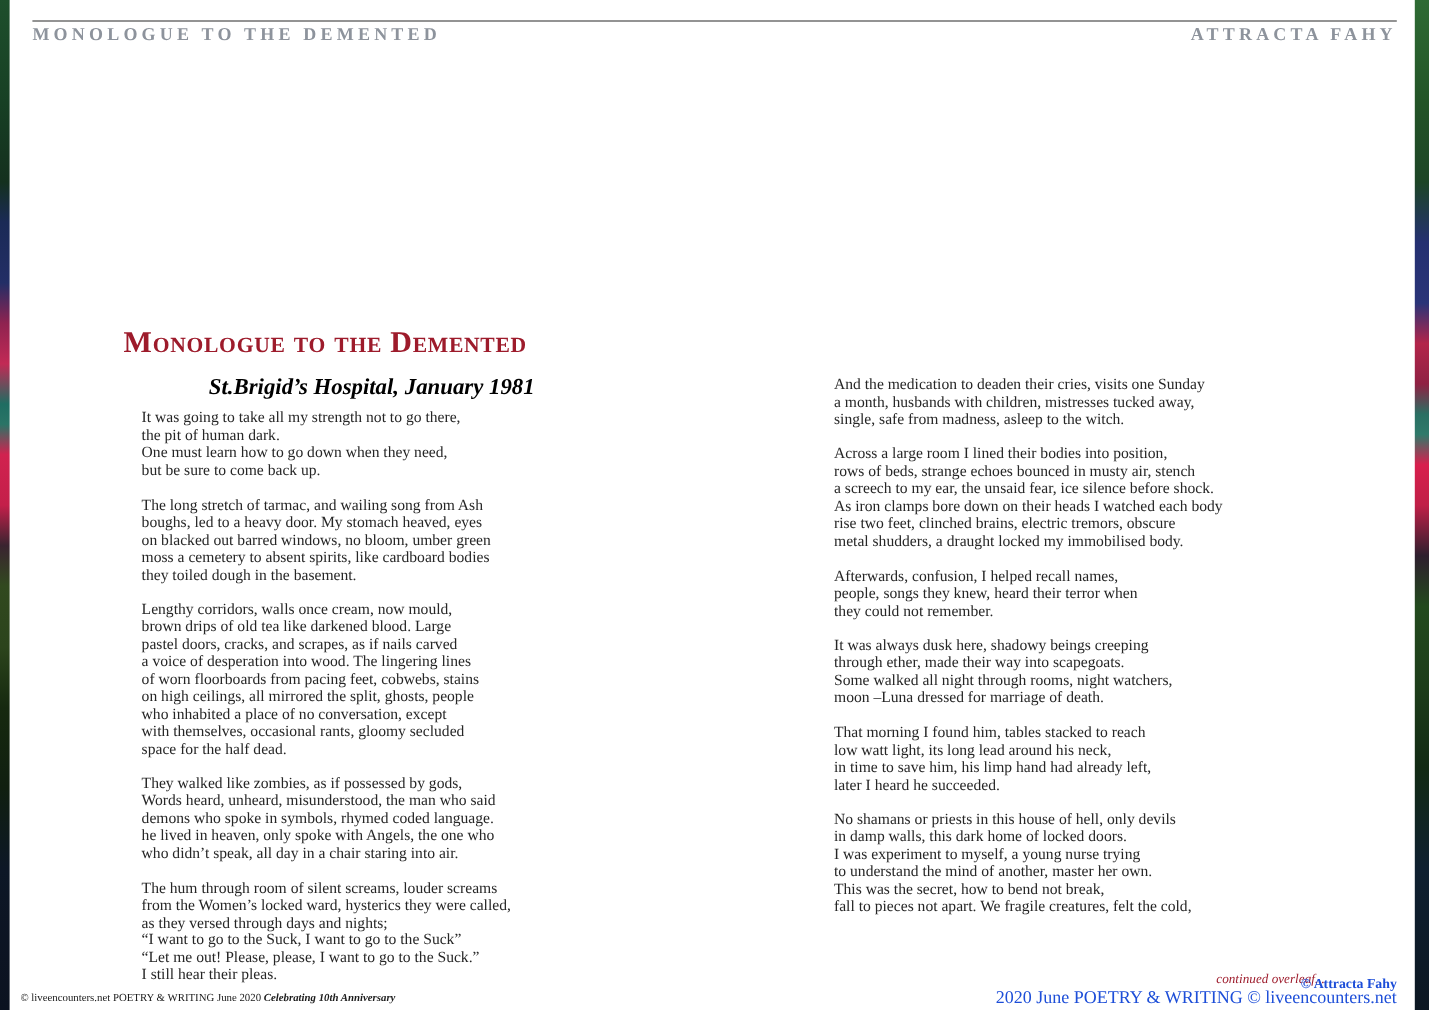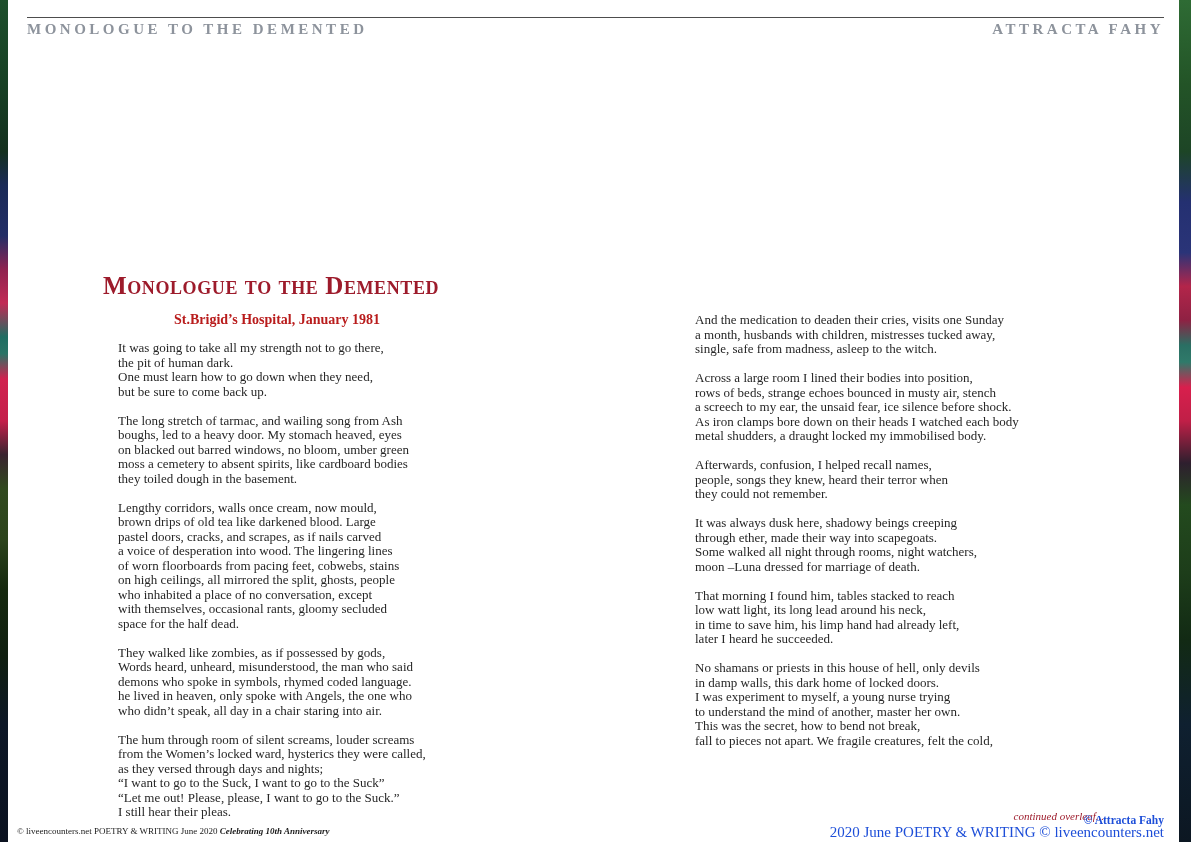--- a/index.html
+++ b/index.html
@@ -53,23 +53,24 @@
     font-size: 25px;
     font-weight: 600;
     font-variant: small-caps;
     letter-spacing: 0.6px;
     color: #9d1b2b;
     white-space: nowrap;
   }
   .poem-subtitle {
     position: absolute;
     left: 174px; top: 312px;
-    font-size: 14px;
+    font-size: 19px;
+    font-style: italic;
     font-weight: bold;
-    color: #b91c1c;
+    color: #000000;
     white-space: nowrap;
   }
   .poem-col {
     position: absolute;
     font-size: 13px;
     line-height: 14.5px;
     color: #262626;
   }
   .poem-col.left  { left: 103px; top: 341px; width: 420px; margin-left: 15px; }
   .poem-col.right { left: 695px; top: 313px; width: 420px; }
@@ -174,20 +175,21 @@
       <div class="stanza">
         <div class="poem-line">And the medication to deaden their cries, visits one Sunday</div>
         <div class="poem-line">a month, husbands with children, mistresses tucked away,</div>
         <div class="poem-line">single, safe from madness, asleep to the witch.</div>
       </div>
       <div class="stanza">
         <div class="poem-line">Across a large room I lined their bodies into position,</div>
         <div class="poem-line">rows of beds, strange echoes bounced in musty air, stench</div>
         <div class="poem-line">a screech to my ear, the unsaid fear, ice silence before shock.</div>
         <div class="poem-line">As iron clamps bore down on their heads I watched each body</div>
+        <div class="poem-line">rise two feet, clinched brains, electric tremors, obscure</div>
         <div class="poem-line">metal shudders, a draught locked my immobilised body.</div>
       </div>
       <div class="stanza">
         <div class="poem-line">Afterwards, confusion, I helped recall names,</div>
         <div class="poem-line">people, songs they knew, heard their terror when</div>
         <div class="poem-line">they could not remember.</div>
       </div>
       <div class="stanza">
         <div class="poem-line">It was always dusk here, shadowy beings creeping</div>
         <div class="poem-line">through ether, made their way into scapegoats.</div>

